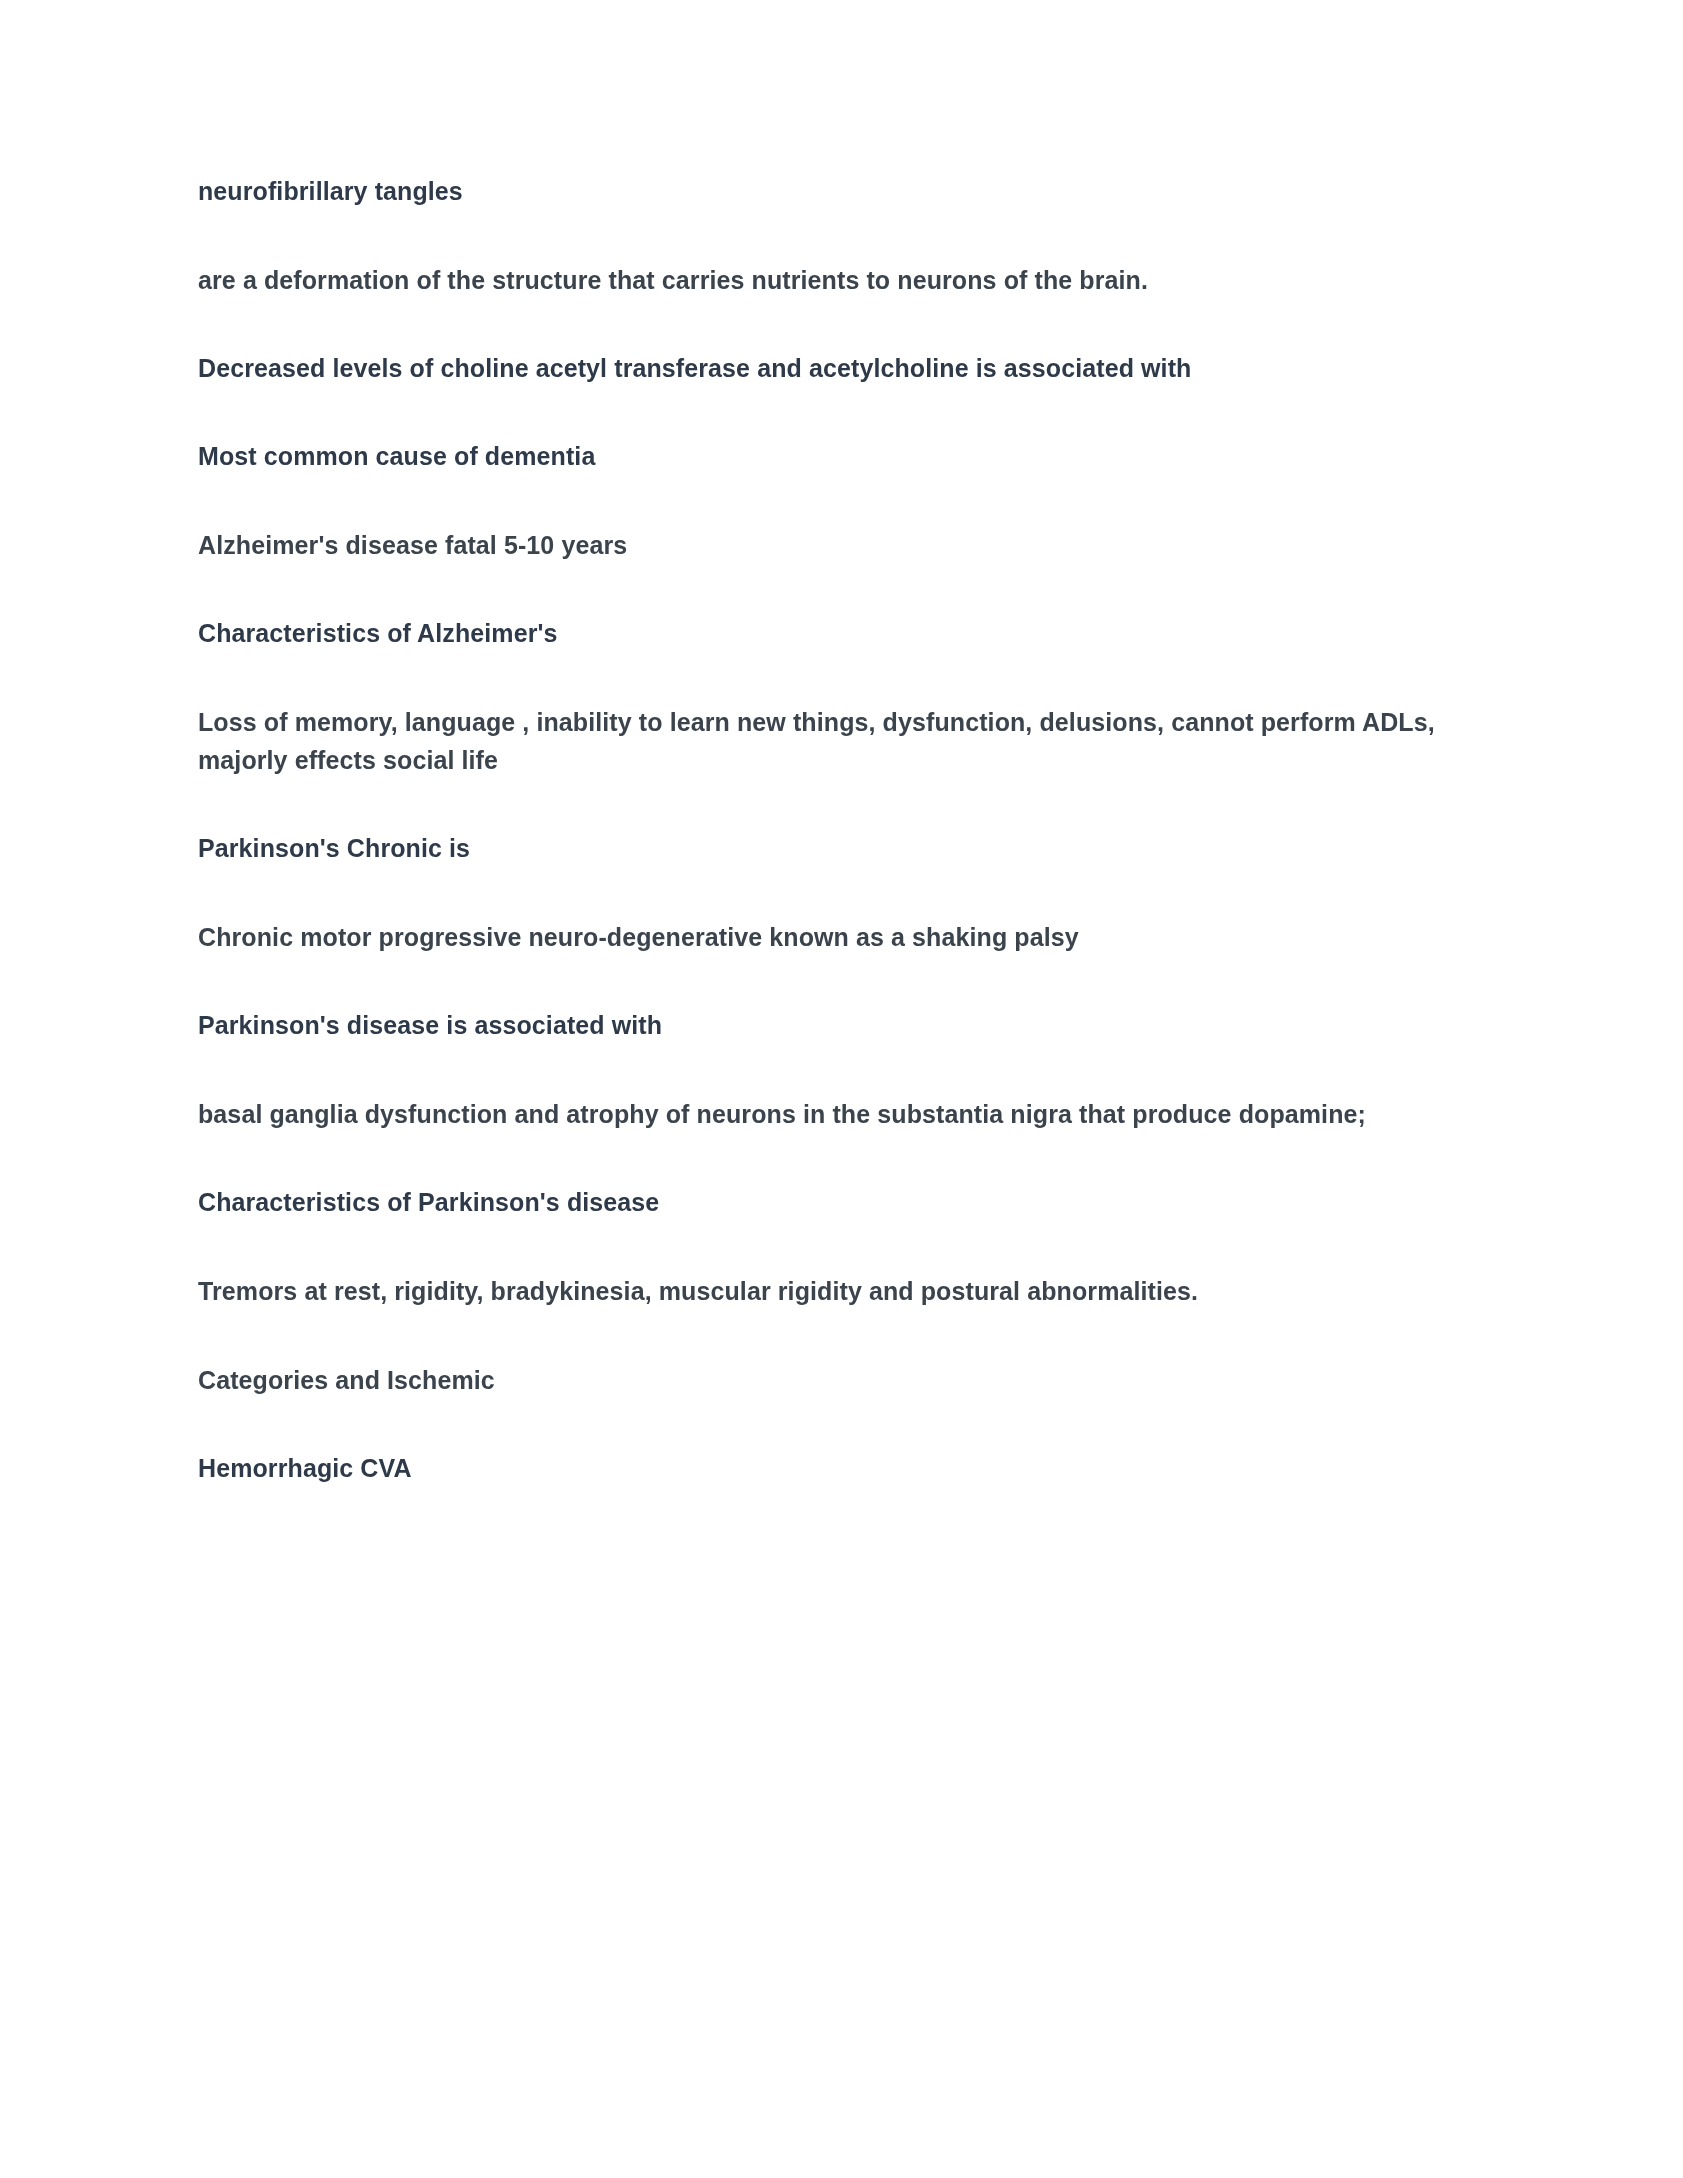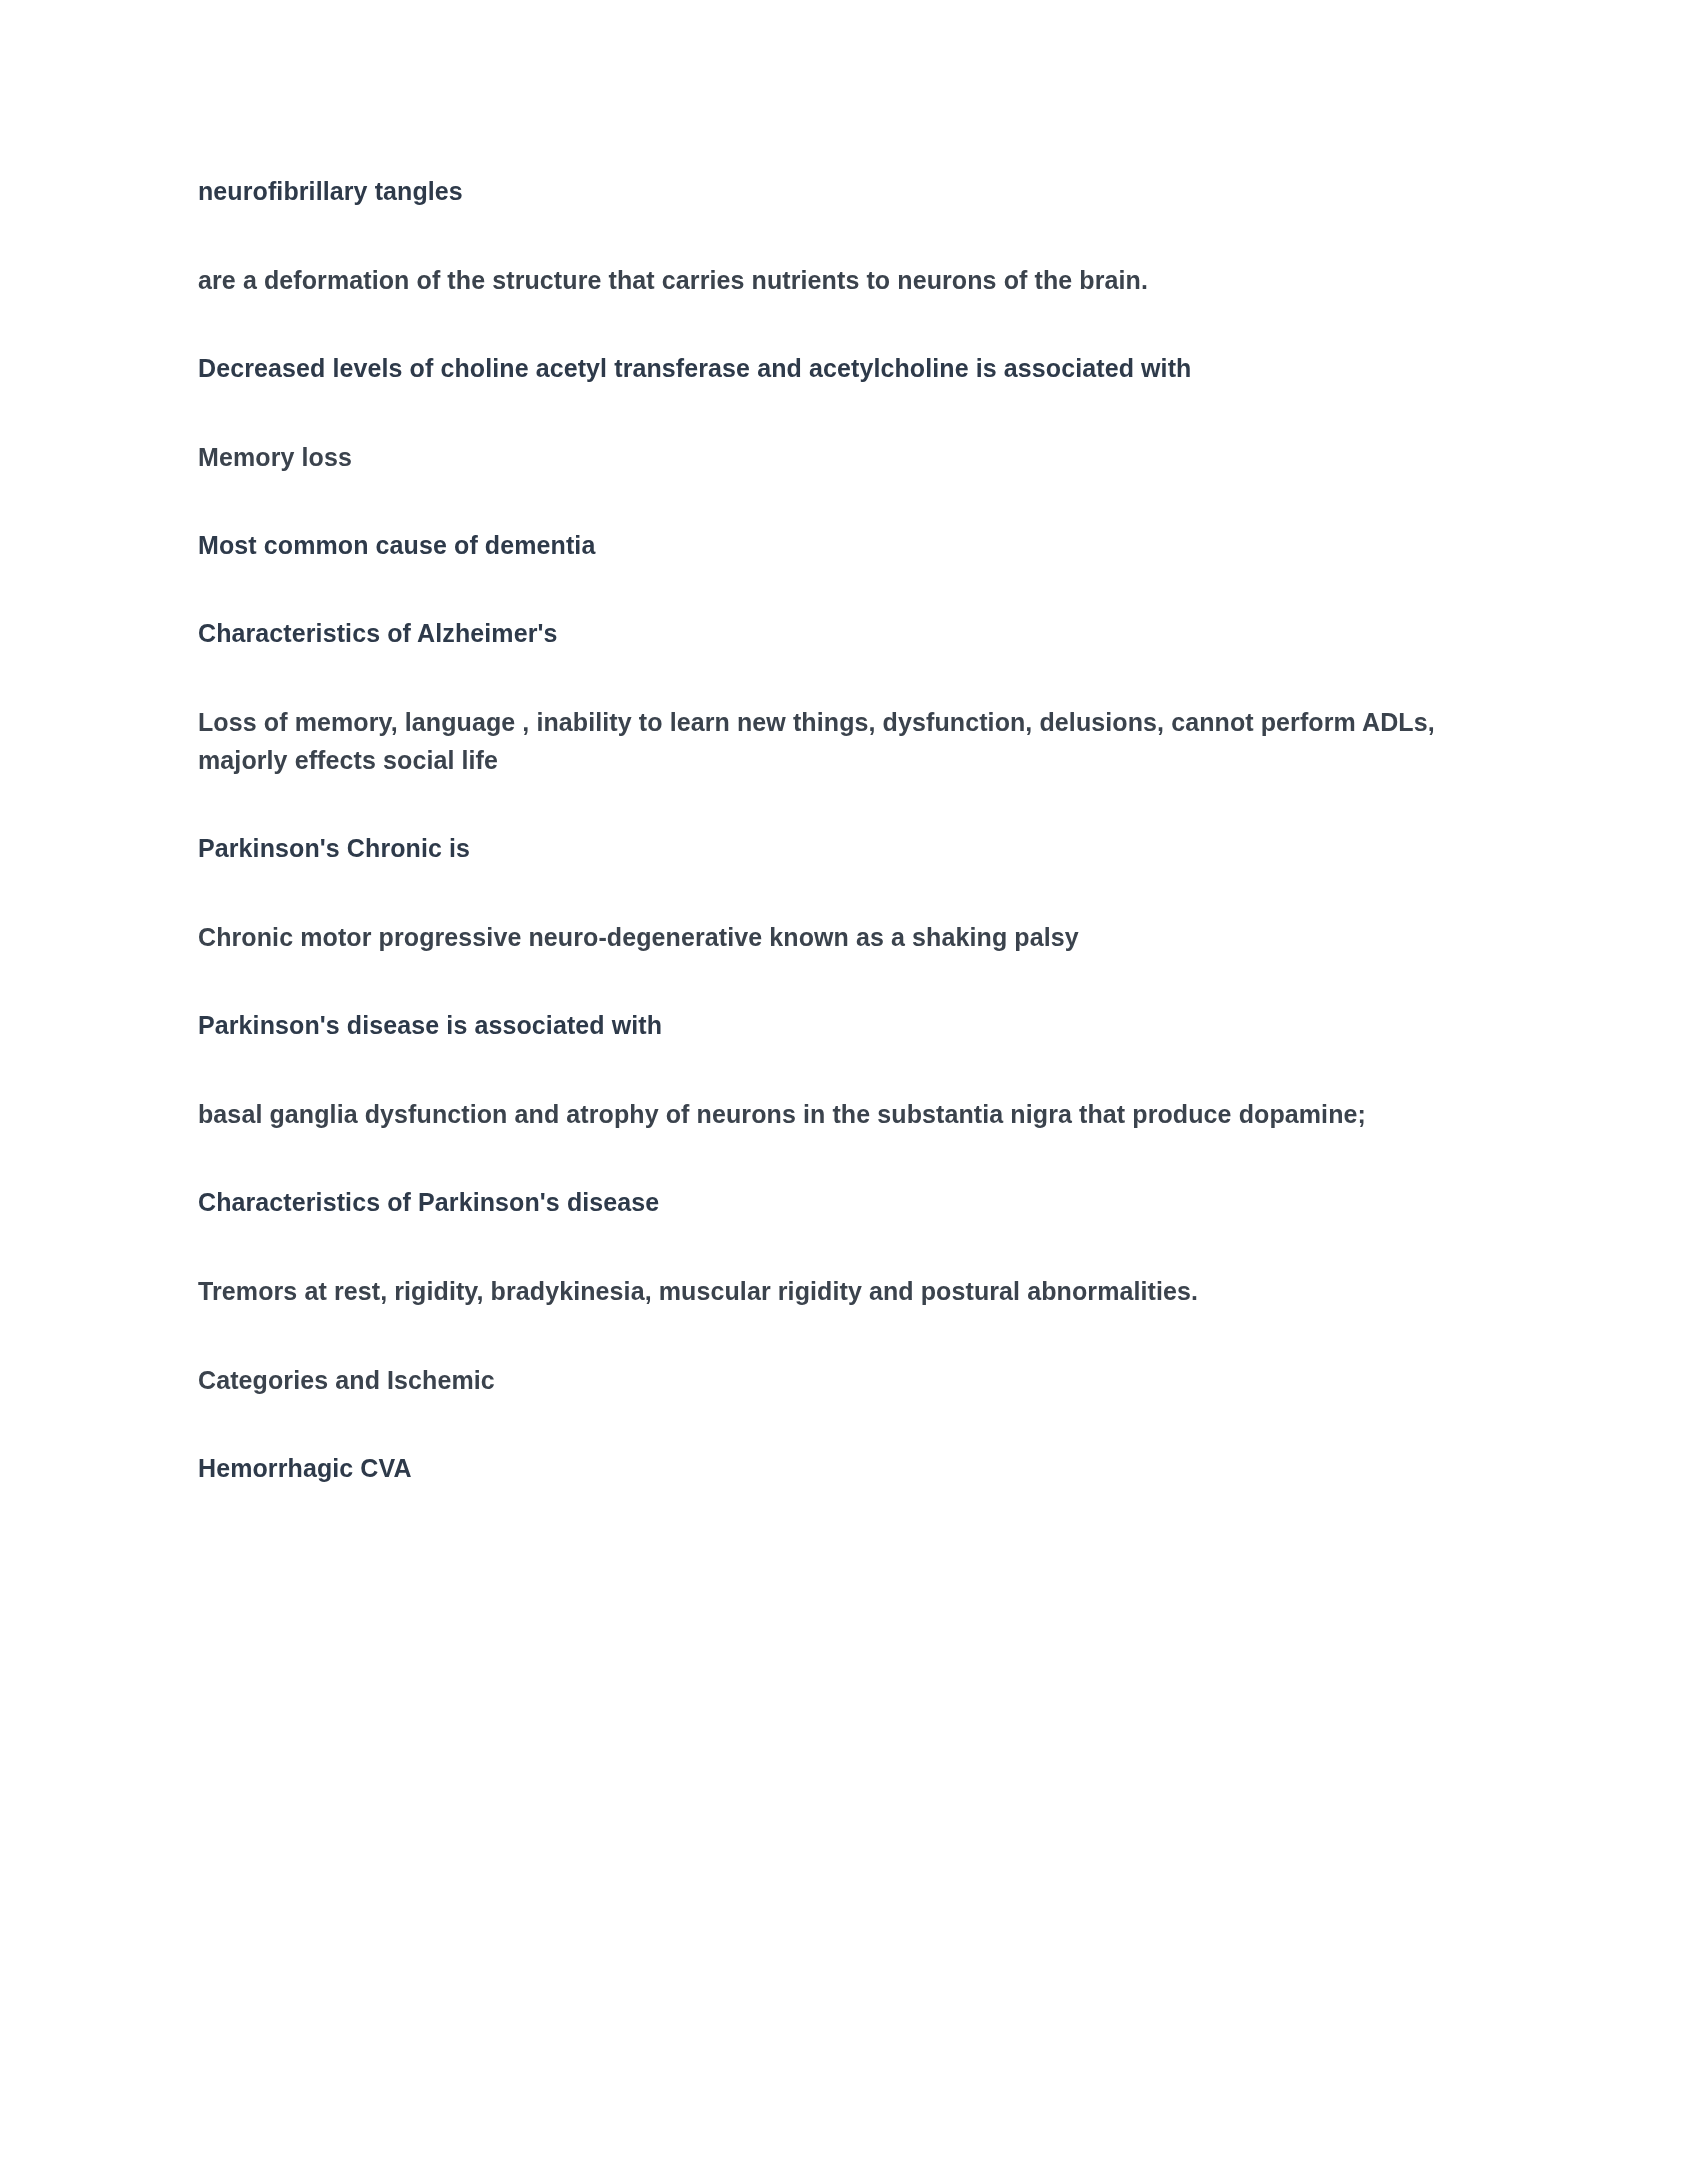--- a/index.html
+++ b/index.html
@@ -47,23 +47,23 @@
 </head>
 <body>
 
 <div class="page">
   <div class="doc-body">
 
     <p class="term">neurofibrillary tangles</p>
     <p class="definition">are a deformation of the structure that carries nutrients to neurons of the brain.</p>
 
     <p class="term">Decreased levels of choline acetyl transferase and acetylcholine is associated with</p>
-    <p class="definition">Memory loss</p>
 
     <p class="term">Most common cause of dementia</p>
+    <p class="definition">Alzheimer's disease fatal 5-10 years</p>
 
     <p class="term">Characteristics of Alzheimer's</p>
     <p class="definition">Loss of memory, language , inability to learn new things, dysfunction, delusions, cannot perform ADLs, majorly effects social life</p>
 
     <p class="term">Parkinson's Chronic is</p>
     <p class="definition">Chronic motor progressive neuro-degenerative known as a shaking palsy</p>
 
     <p class="term">Parkinson's disease is associated with</p>
     <p class="definition">basal ganglia dysfunction and atrophy of neurons in the substantia nigra that produce dopamine;</p>
 

